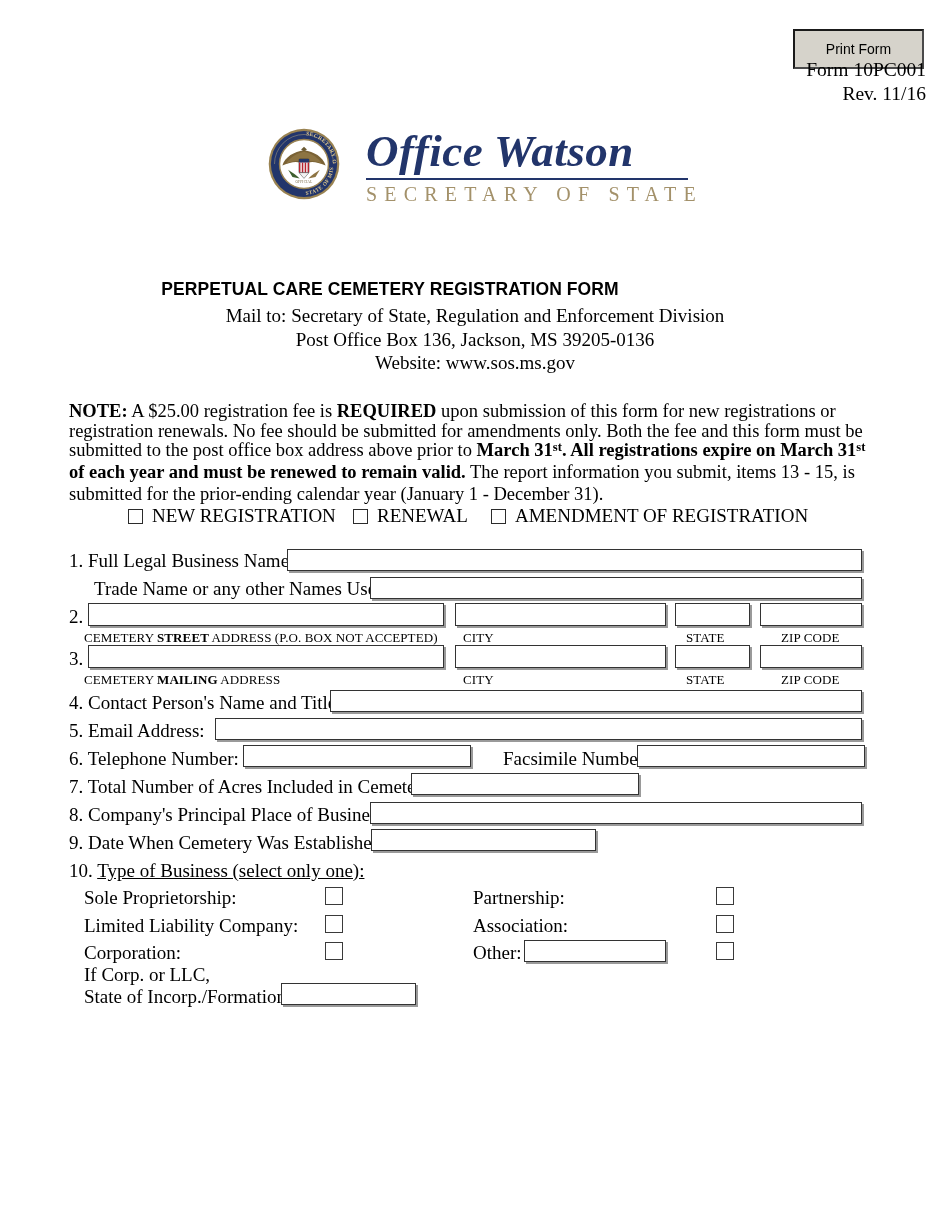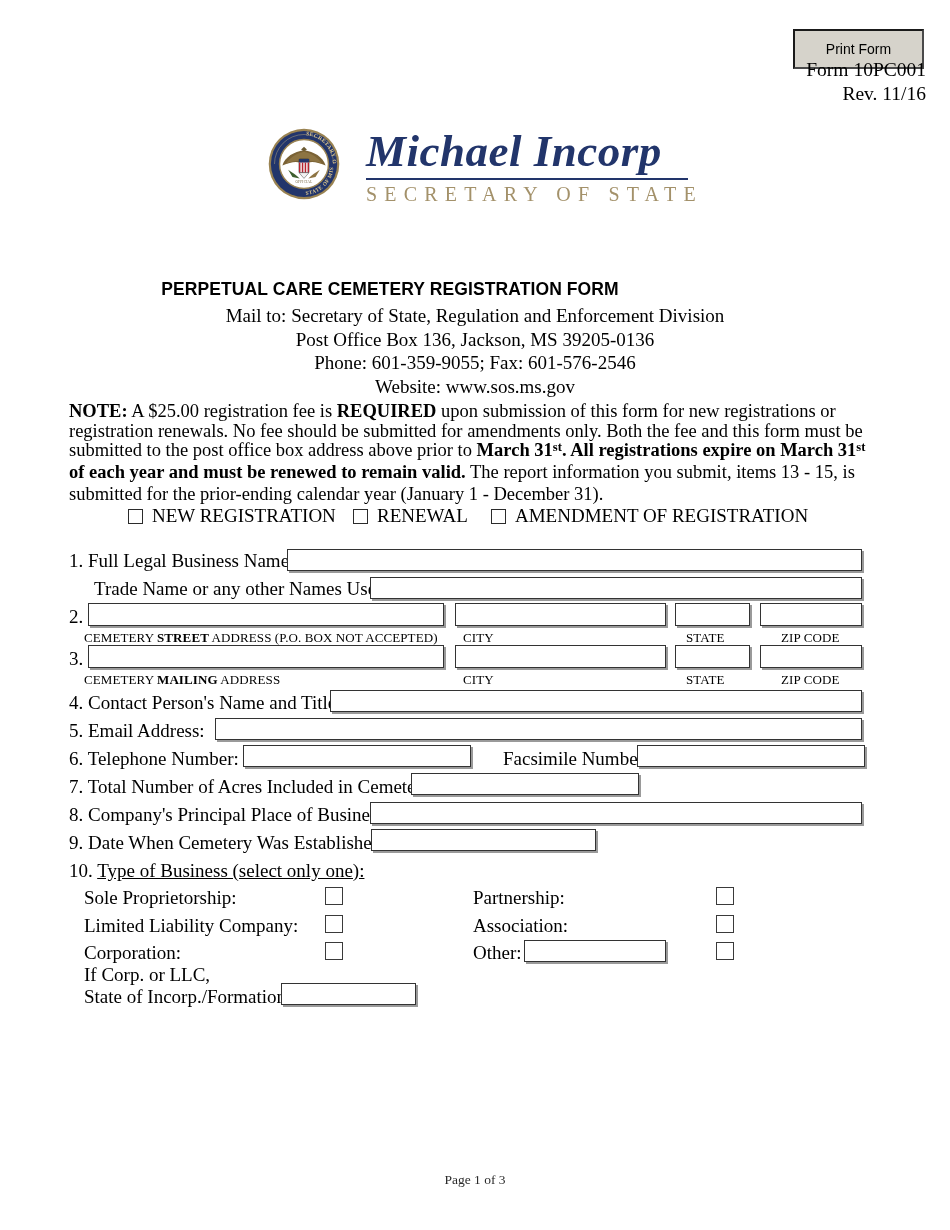--- a/index.html
+++ b/index.html
@@ -265,32 +265,31 @@
           <rect x="51" y="48" width="2" height="14"></rect>
           <rect x="55" y="48" width="2" height="14"></rect>
         </g>
         <path d="M43 62 L57 62 L50 70 Z" fill="#f2f2f2" stroke="#2b2b2b" stroke-width="0.6"></path>
         <path d="M28 58 C 34 62, 40 66, 44 70 L 34 68 Z" fill="#3f5f2f"></path>
         <path d="M72 58 C 66 62, 60 66, 56 70 L 66 68 Z" fill="#8d7443"></path>
       </g>
       <text x="50" y="76" text-anchor="middle" font-family="'Liberation Serif', serif" font-size="4.6" fill="#6b5a33" letter-spacing="0.4">OFFICIAL</text>
     </svg>
     <div class="brand">
-      <div class="brand-name">Michael Incorp</div>
+      <div class="brand-name">Office Watson</div>
       <div class="brand-rule"></div>
       <div class="brand-sub">SECRETARY OF STATE</div>
     </div>
   </div>
 
   <div class="doc-title">PERPETUAL CARE CEMETERY REGISTRATION FORM</div>
 
   <div class="addr-block">
     <div>Mail to:  Secretary of State, Regulation and Enforcement Division</div>
     <div>Post Office Box 136, Jackson, MS 39205-0136</div>
-    <div>Phone:  601-359-9055; Fax:  601-576-2546</div>
     <div>Website:  www.sos.ms.gov</div>
   </div>
 
   <div class="note"><b>NOTE:</b><span>  A $25.00 registration fee is </span><b>REQUIRED</b><span> upon submission of this form for new registrations or registration renewals. No fee should be submitted for amendments only. Both the fee and this form must be submitted to the post office box address above prior to </span><b><span>March 31</span><sup>st</sup><span>.  All registrations expire on March 31</span><sup>st</sup><span> of each year and must be renewed to remain valid.</span></b><span class="lastline">  The report information you submit, items 13 - 15, is submitted for the prior-ending calendar year (January 1 - December 31).</span></div>
 
   <div class="regtype">
     <span class="opt"><span class="cbox"></span><span>NEW REGISTRATION</span></span>
     <span class="opt"><span class="cbox"></span><span>RENEWAL</span></span>
     <span class="opt"><span class="cbox"></span><span>AMENDMENT OF REGISTRATION</span></span>
   </div>
@@ -356,15 +355,14 @@
   <div class="s10row" style="left:84px; top:942px;">Corporation:</div>
   <span class="bigbox" style="position:absolute; left:325px; top:942px;"></span>
   <div class="s10row" style="left:473px; top:942px;">Other:</div>
   <input class="fbox" style="left: 524px; top: 940px; width: 142px; height: 22px; padding: 0px 4px; font-size: 16px;" value="">
   <span class="bigbox" style="position:absolute; left:716px; top:942px;"></span>
 
   <div class="s10row" style="left:84px; top:964px;">If Corp. or LLC,</div>
   <div class="s10row" style="left:84px; top:986px;">State of Incorp./Formation:</div>
   <input class="fbox" style="left: 281px; top: 983px; width: 135px; height: 22px; padding: 0px 4px; font-size: 16px;" value="">
 
-  <div class="footer">Page 1 of 3</div>
 
 </div>
 
 </body></html>

